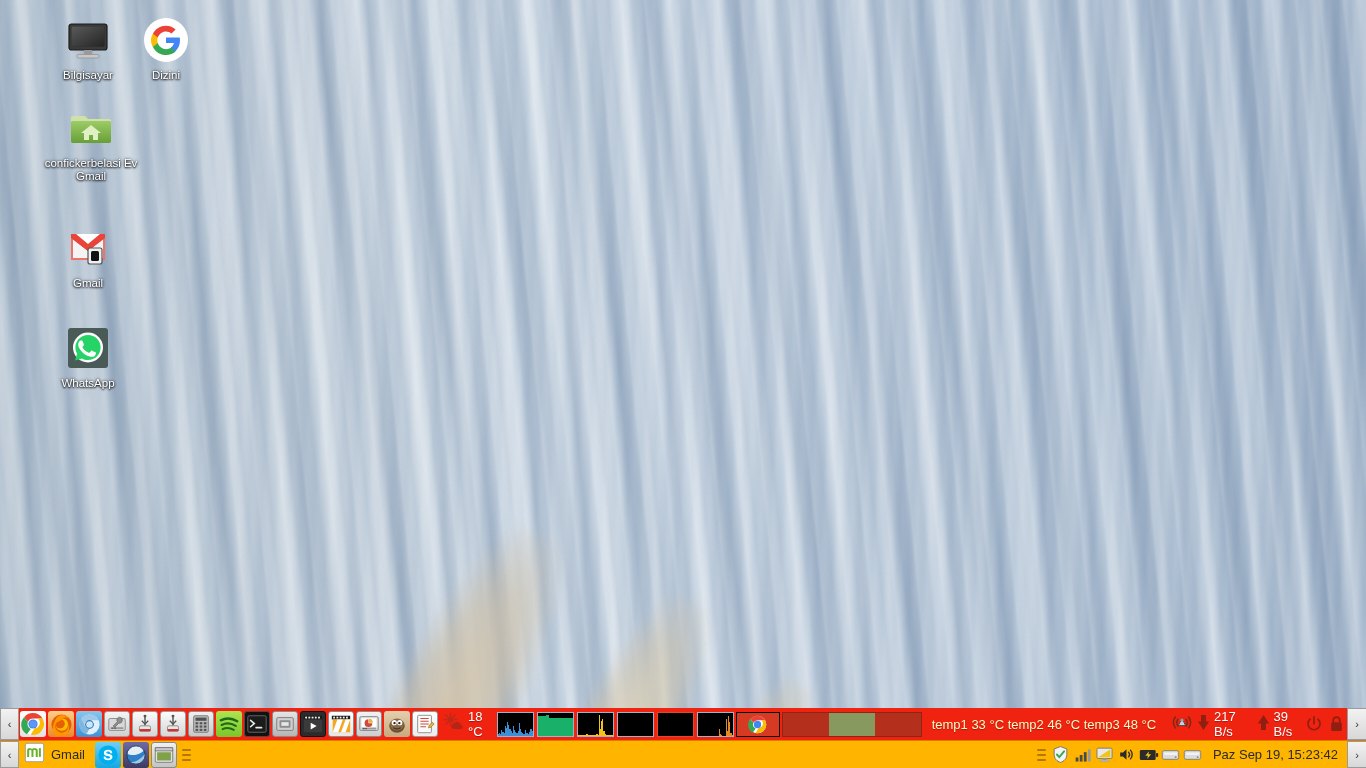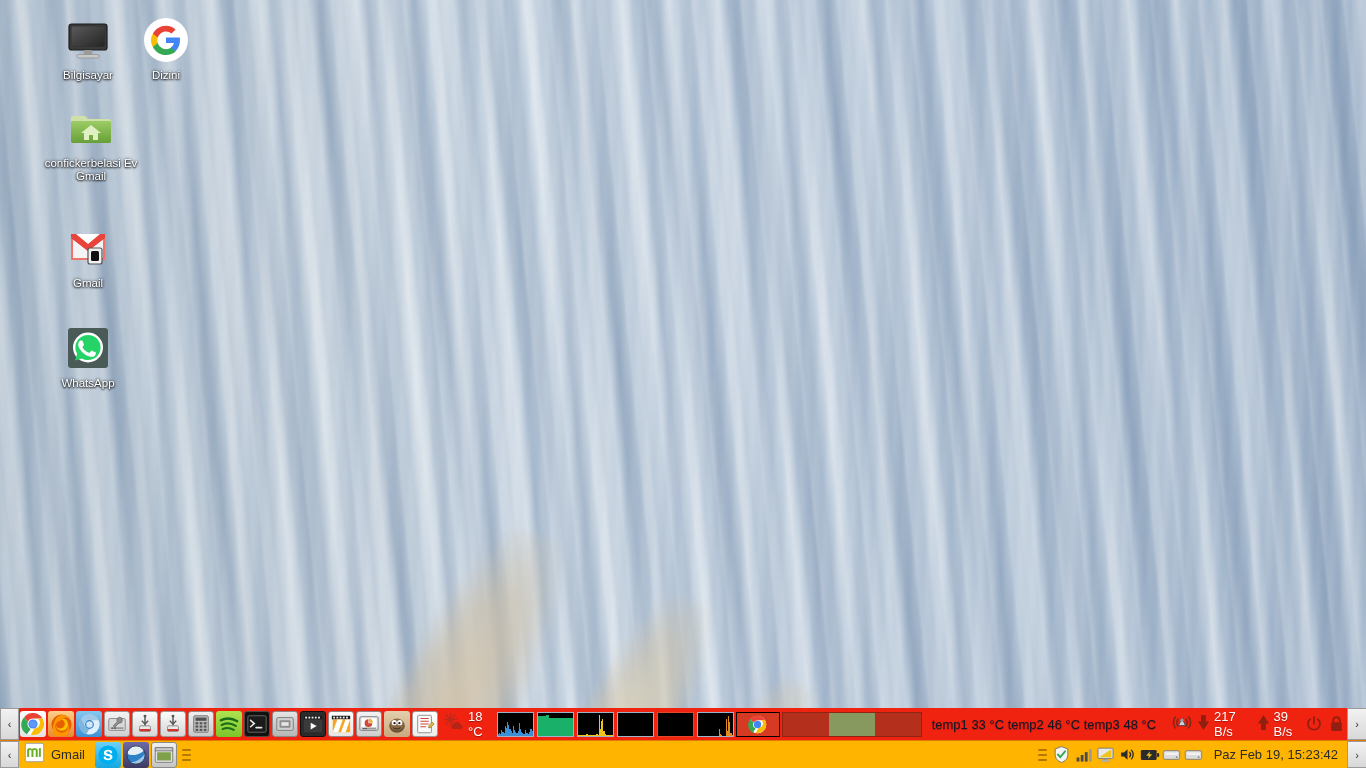--- a/index.html
+++ b/index.html
@@ -183,21 +183,21 @@
     display:flex; align-items:center; justify-content:center; cursor:pointer;
   }
   .task-btn.active { background:#d63a22; border-color:#000; }
 
   
   .pager { display:flex; height:25px; border:1px solid #8e2414; cursor:pointer; }
   .pager .ws { width:46px; height:100%; background:#b5301c; }
   .pager .ws.current { background:#87995e; }
 
   
-  #sensors { color:#0f172a; font-size:13px; padding:0 10px; white-space:nowrap; text-shadow:0 1px 1px rgba(0,0,0,.3); cursor:pointer; }
+  #sensors { color:#fef9c3; font-size:13px; padding:0 10px; white-space:nowrap; text-shadow:0 1px 1px rgba(0,0,0,.3); cursor:pointer; }
 
   
   .netgrp { display:flex; align-items:center; gap:4px; padding:0 5px; cursor:pointer; }
   .netgrp .ntxt { color:#fff; font-size:13px; text-shadow:0 1px 1px rgba(0,0,0,.3); }
 
   .tray-icon { width:22px; height:22px; display:flex; align-items:center; justify-content:center; cursor:pointer; flex:0 0 auto; }
 
   
   #mint-menu {
     display:flex; align-items:center; gap:6px; height:100%; padding:0 9px 0 5px; cursor:pointer;
@@ -878,16 +878,16 @@
   </div>
 
   <div class="tray-icon">
     <svg width="19" height="16" viewBox="0 0 22 18">
       <rect x="1.5" y="4" width="19" height="10" rx="2" fill="#dcdcdc" stroke="#7a7a7a"></rect>
       <rect x="3.5" y="6" width="15" height="3" rx="1" fill="#f2f2f2"></rect>
       <circle cx="17" cy="11.5" r="1.1" fill="#8a8a8a"></circle>
     </svg>
   </div>
 
-  <div id="clock">Paz Feb 19, 15:23:42</div>
+  <div id="clock">Paz Sep 19, 15:23:42</div>
 
   <div class="panel-handle right">›</div>
 </div>
 
 </body></html>

